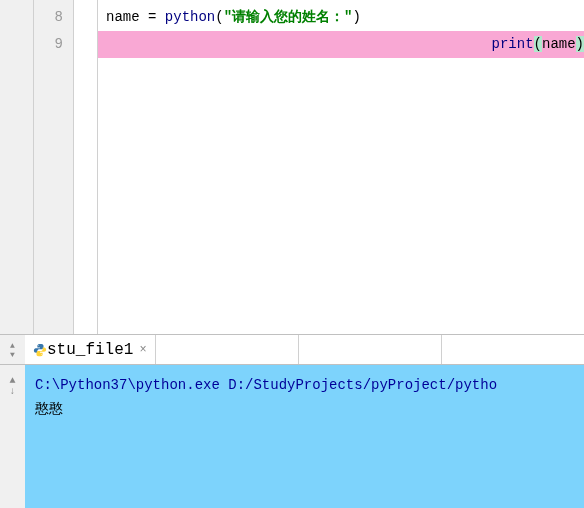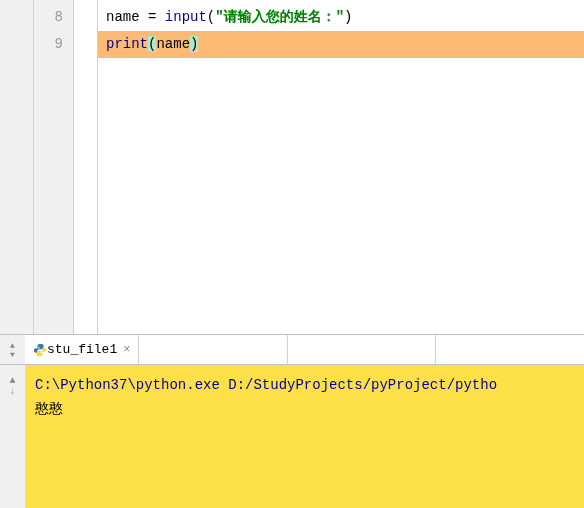--- a/index.html
+++ b/index.html
@@ -47,21 +47,22 @@
       flex: 1;
       background: #ffffff;
       padding-top: 4px;
     }
     .code-line {
       line-height: 27px;
       padding-left: 8px;
       white-space: pre;
     }
     .code-line.highlighted {
-      background: #fdba74;
+      background: #f9a8d4;
+      text-align: right;
     }
     .identifier {
       color: #000000;
     }
     .operator {
       color: #000000;
     }
     .builtin {
       color: #000080;
     }
@@ -96,21 +97,21 @@
     .tab {
       display: flex;
       align-items: center;
       padding: 0 8px;
       height: 100%;
       border-right: 1px solid #d0d0d0;
       background: #ffffff;
     }
     .tab-label {
       color: #000000;
-      font-size: 13px;
+      font-size: 16px;
       text-align: right;
     }
     .tab-close {
       margin-left: 6px;
       color: #888888;
       font-size: 12px;
       cursor: pointer;
     }
     .tab-empty {
       flex: 1;
@@ -126,21 +127,21 @@
       background: #f0f0f0;
       display: flex;
       flex-direction: column;
       align-items: center;
       padding-top: 10px;
       font-size: 10px;
       color: #888888;
     }
     .console-content {
       flex: 1;
-      background: #fde047;
+      background: #7dd3fc;
       padding: 8px 10px;
     }
     .console-line {
       line-height: 24px;
       white-space: pre;
     }
     .console-path {
       color: #000099;
     }
     .console-prompt {
@@ -168,21 +169,21 @@
 <body>
 
 <div class="editor-area">
   <div class="sidebar-icons"></div>
   <div class="line-numbers">
     <div class="line-number">8</div>
     <div class="line-number">9</div>
   </div>
   <div class="gutter"></div>
   <div class="code-area">
-    <div class="code-line"><span class="identifier">name</span><span class="operator"> = </span><span class="builtin">input</span><span class="paren">(</span><span class="string">"请输入您的姓名："</span><span class="paren">)</span></div>
+    <div class="code-line"><span class="identifier">name</span><span class="operator"> = </span><span class="builtin">python</span><span class="paren">(</span><span class="string">"请输入您的姓名："</span><span class="paren">)</span></div>
     <div class="code-line highlighted"><span class="builtin">print</span><span class="paren paren-highlight">(</span><span class="identifier">name</span><span class="paren paren-highlight">)</span></div>
   </div>
 </div>
 
 <div class="tabs-bar">
   <div class="left-icons">
     <span>▲</span>
     <span>▼</span>
   </div>
   <div class="tab">

